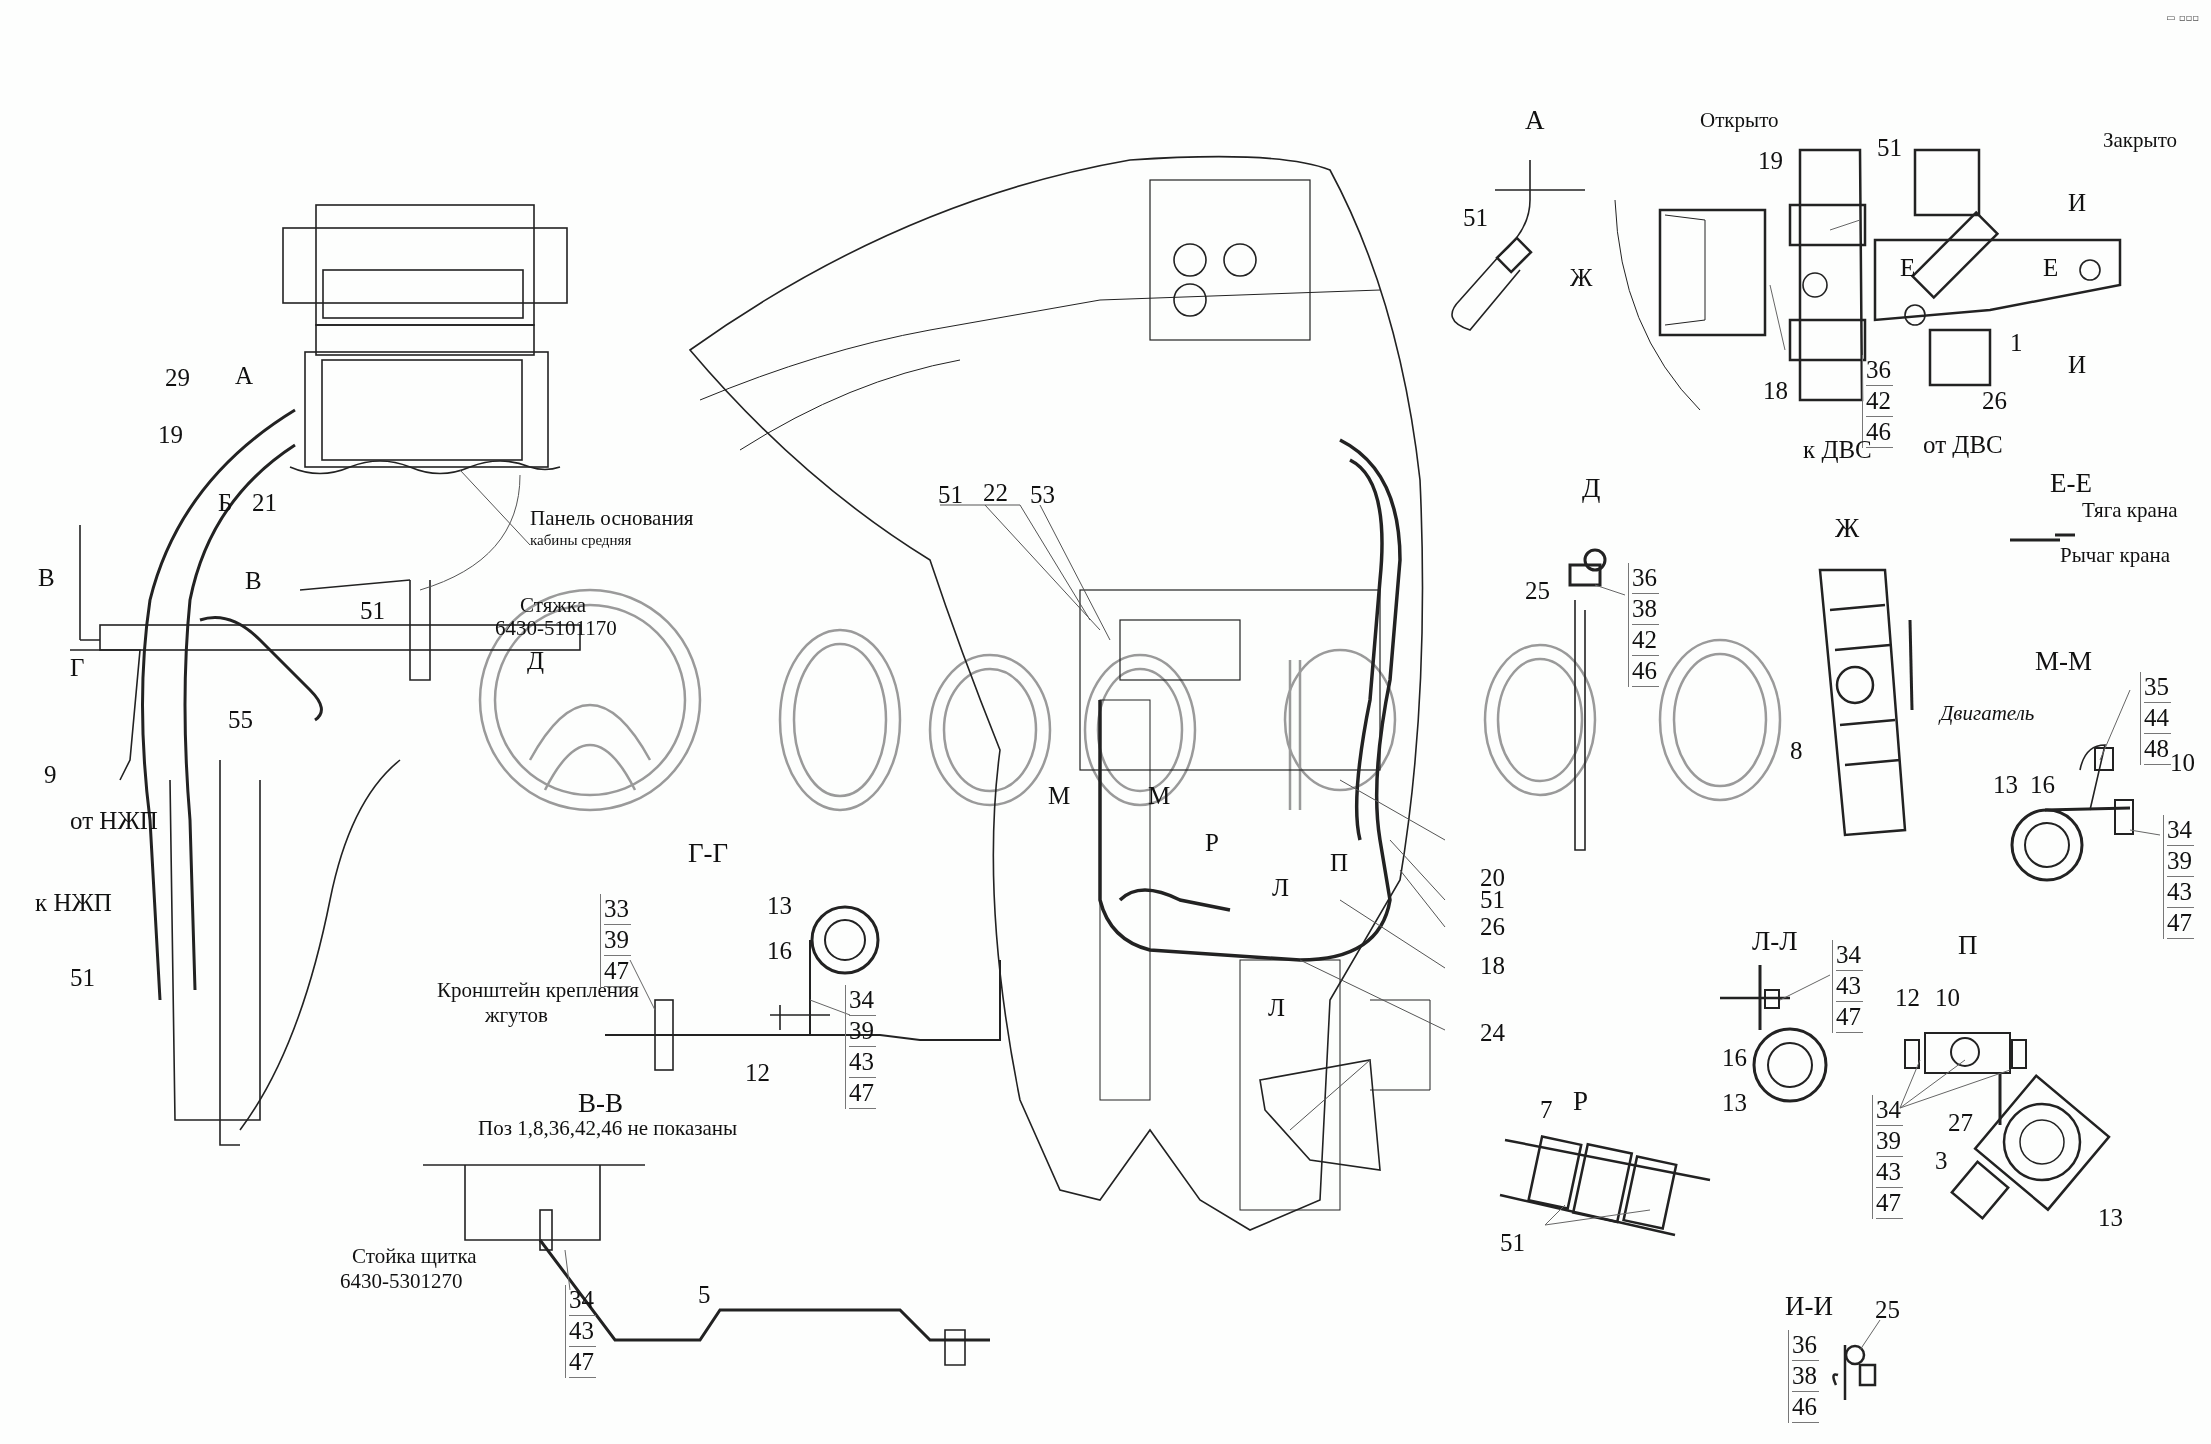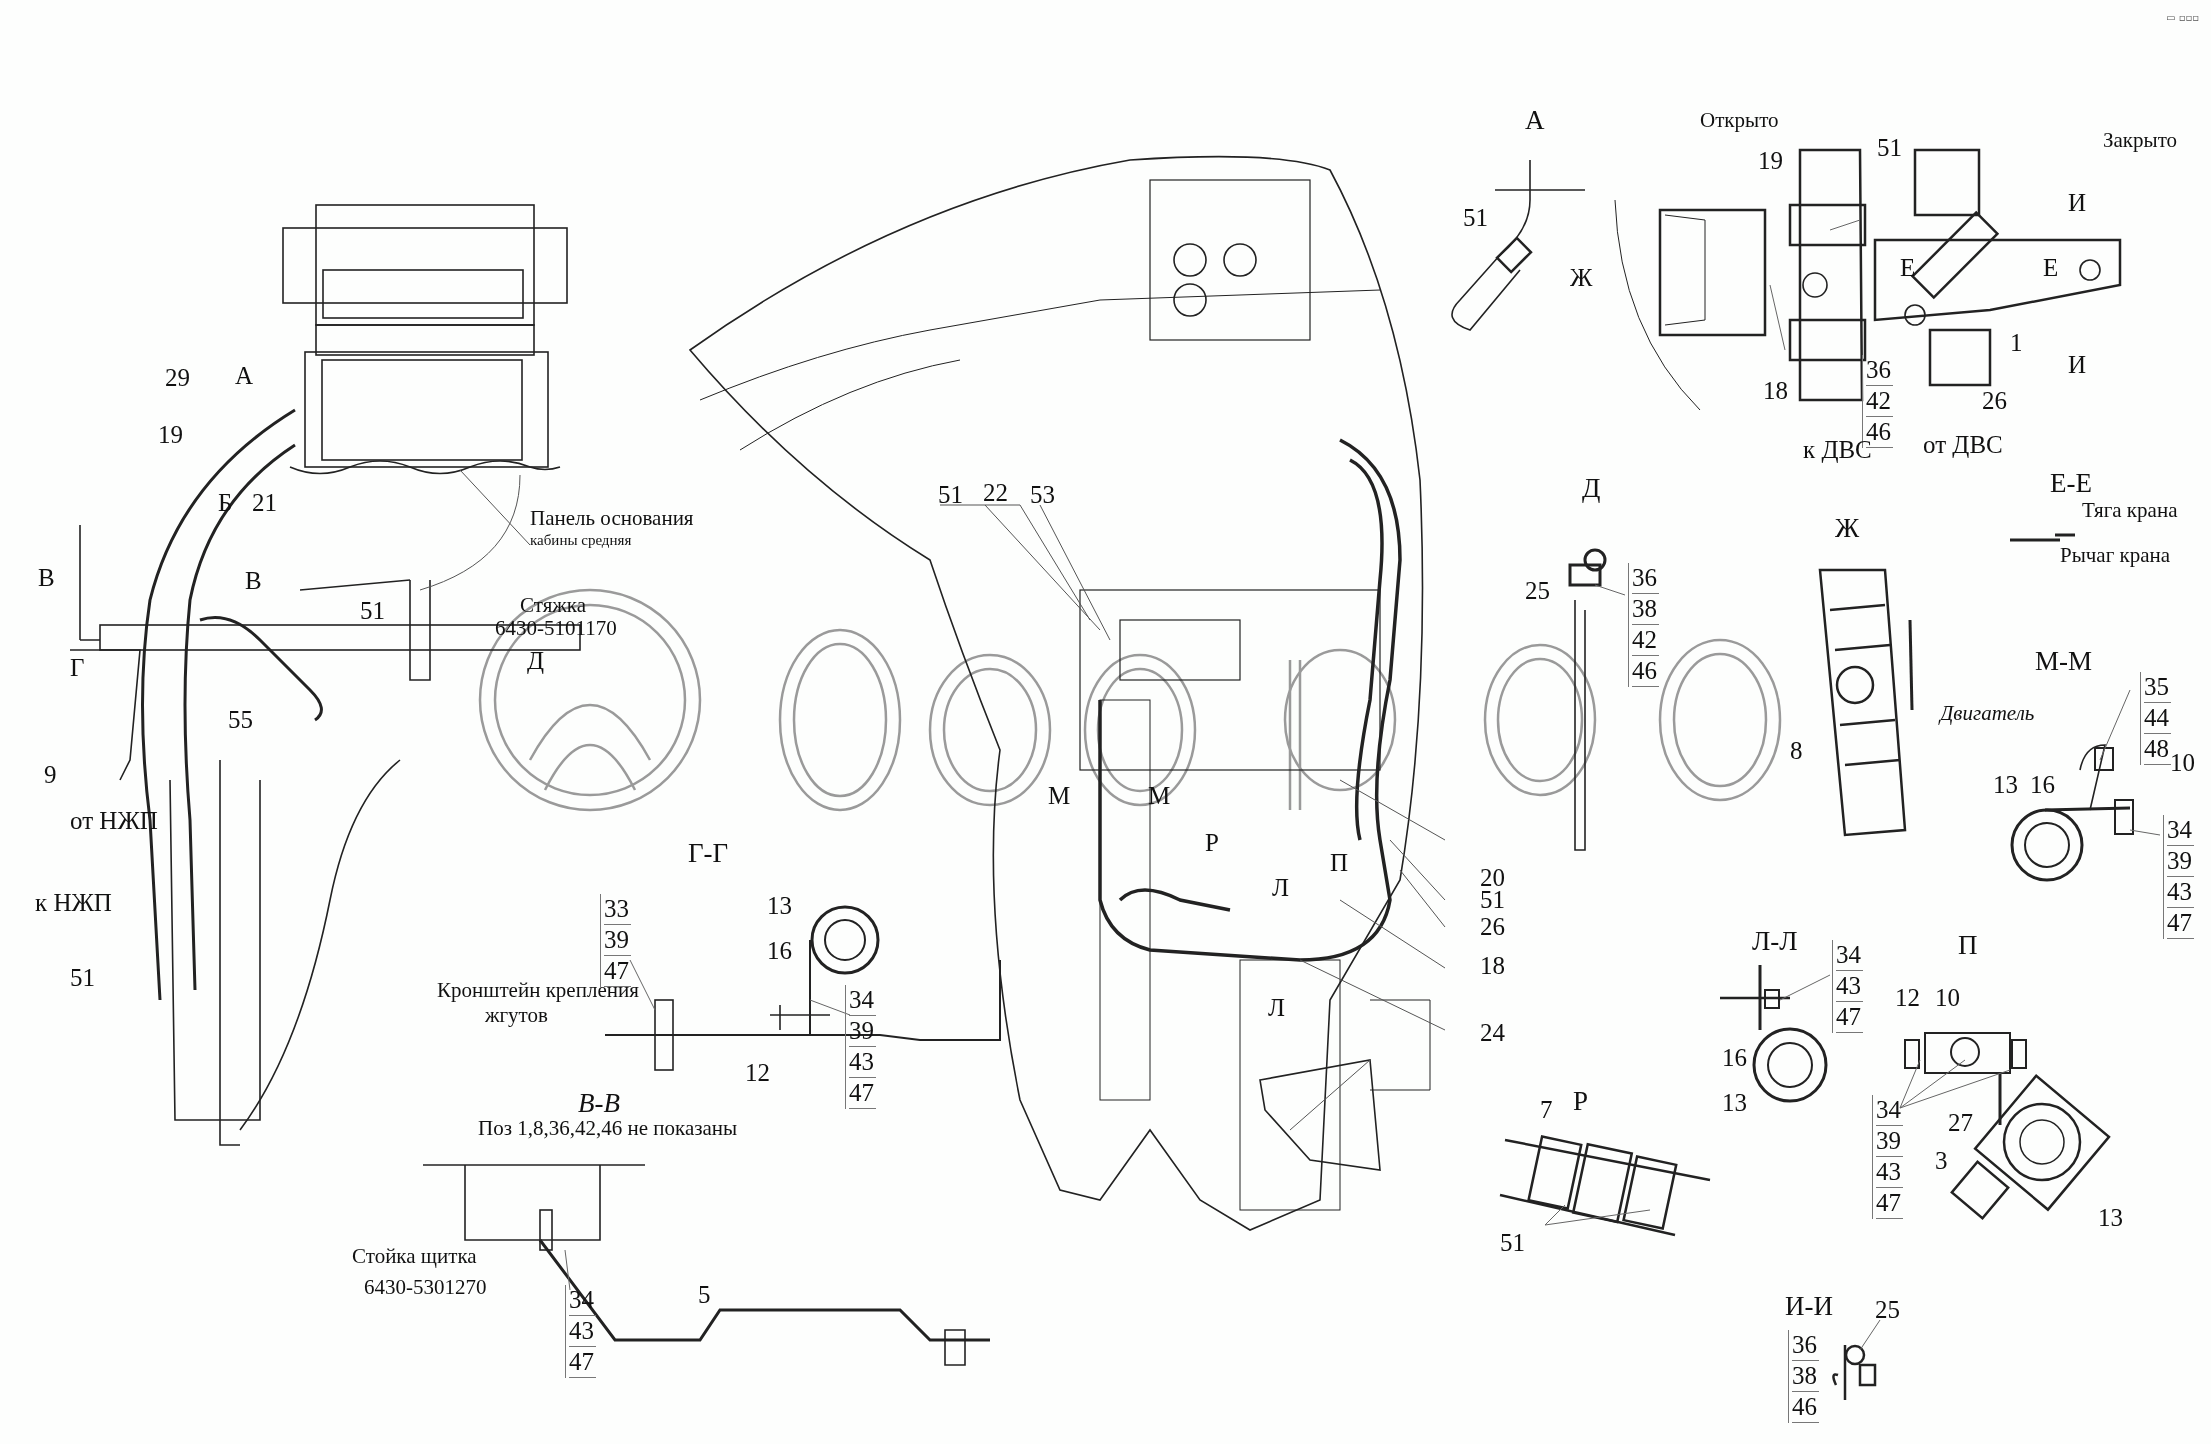--- a/index.html
+++ b/index.html
@@ -274,24 +274,24 @@
   <span class="lbl" style="left:767px;top:893px;">13</span>
   <span class="lbl" style="left:767px;top:938px;">16</span>
   <span class="lbl" style="left:745px;top:1060px;">12</span>
   <div class="stack" style="left:845px;top:985px;">
     <span>34</span>
     <span>39</span>
     <span>43</span>
     <span>47</span>
   </div>
 
-  <span class="lbl sect" style="left:578px;top:1090px;font-style:italic;">В-В</span>
+  <span class="lbl sect" style="left:578px;top:1090px;">В-В</span>
   <span class="lbl sm" style="left:478px;top:1118px;">Поз 1,8,36,42,46 не показаны</span>
   <span class="lbl sm" style="left:352px;top:1246px;">Стойка щитка</span>
-  <span class="lbl sm" style="left:364px;top:1271px;margin-top:6px;">6430-5301270</span>
+  <span class="lbl sm" style="left:340px;top:1271px;">6430-5301270</span>
   <div class="stack" style="left:565px;top:1285px;">
     <span>34</span>
     <span>43</span>
     <span>47</span>
   </div>
   <span class="lbl" style="left:698px;top:1282px;">5</span>
 
   <span class="lbl sect" style="left:1525px;top:107px;">А</span>
   <span class="lbl" style="left:1463px;top:205px;">51</span>
 

